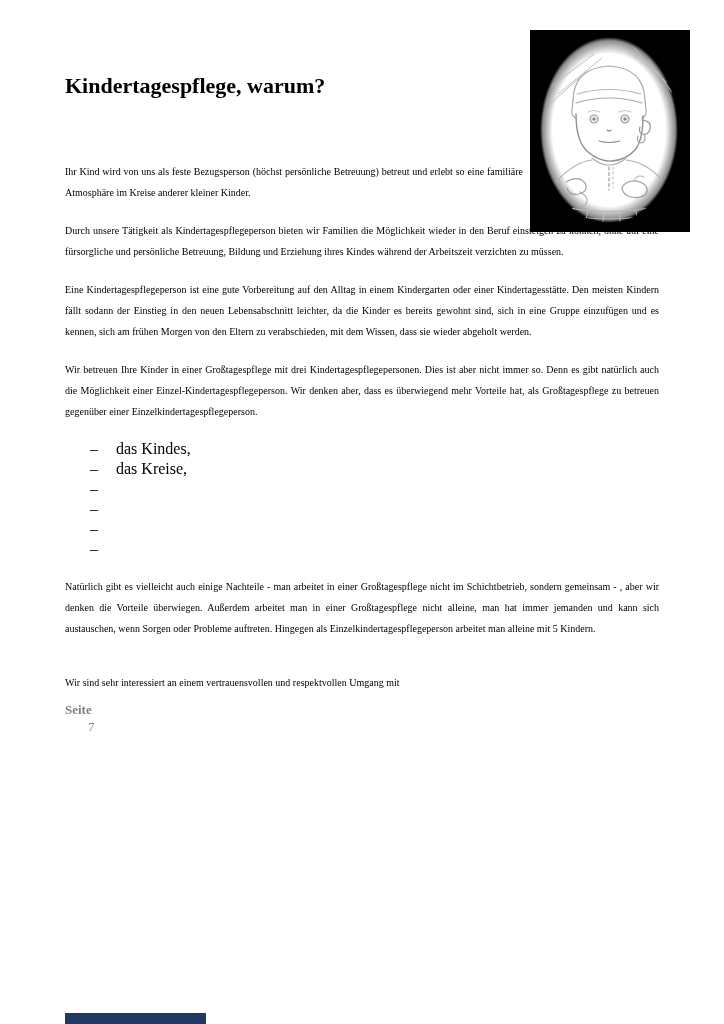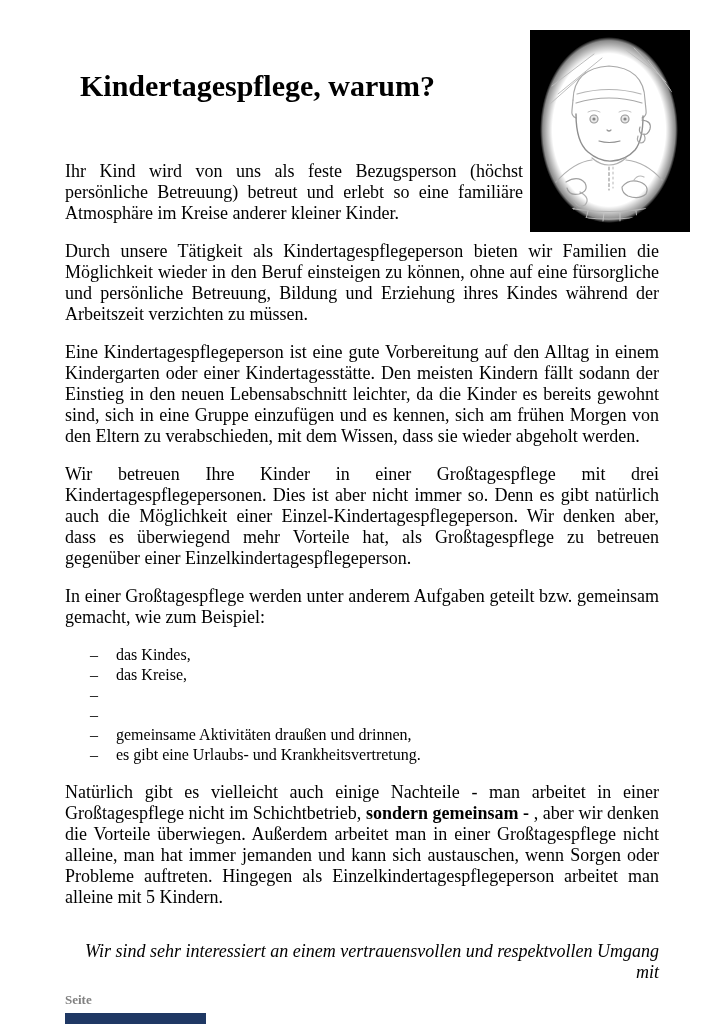--- a/index.html
+++ b/index.html
@@ -8,42 +8,42 @@
   .page {
     position: relative;
     width: 724px; height: 1024px;
     overflow: hidden;
     background: #ffffff;
     color: #000000;
     font-family: "Liberation Serif", serif;
   }
   .content { padding-left: 65px; padding-right: 65px; }
   .title {
-    font-size: 30px; line-height: 36px; font-weight: 700;
-    margin: 68px 0 0 15px;
+    font-size: 22px; line-height: 36px; font-weight: 700;
+    margin: 68px 0 0 0;
   }
   .para {
-    font-size: 18px; line-height: 21px;
+    font-size: 10px; line-height: 21px;
     text-align: justify;
     margin: 0 0 17px 0;
   }
   .intro { width: 458px; margin-top: 57px; }
   .photo {
     position: absolute; top: 30px; right: 34px;
     width: 160px; height: 202px;
   }
   .photo svg { display: block; width: 100%; height: 100%; }
   .bullets {
     margin: 0 0 17px 0; padding: 0; list-style: none;
     font-size: 16px; line-height: 20px;
   }
   .bullets li { display: flex; padding-left: 25px; }
   .bullets .dash { flex: 0 0 26px; }
-  .mixed strong { font-weight: 700; }
-  .last-para { margin-top: 33px; margin-bottom: 8px; text-align: right; font-style: italic; }
+  .mixed strong { font-weight: 400; }
+  .last-para { margin-top: 33px; margin-bottom: 8px; text-align: left; }
   .footer { margin-top: 5px; font-size: 13px; line-height: 17px; color: #808080; }
   .footer .label { font-weight: 700; }
   .footer .num { margin-left: 23px; }
   .accent-bar {
     position: absolute; left: 65px; bottom: 0;
     width: 141px; height: 11px;
     background: #1f3864;
   }
 </style>
 </head>
@@ -113,44 +113,41 @@
     <h1 class="title">Kindertagespflege, warum?</h1>
 
     <p class="para intro">Ihr Kind wird von uns als feste Bezugsperson (höchst persönliche Betreuung) betreut und erlebt so eine familiäre Atmosphäre im Kreise anderer kleiner Kinder.</p>
 
     <p class="para">Durch unsere Tätigkeit als Kindertagespflegeperson bieten wir Familien die Möglichkeit wieder in den Beruf einsteigen zu können, ohne auf eine fürsorgliche und persönliche Betreuung, Bildung und Erziehung ihres Kindes während der Arbeitszeit verzichten zu müssen.</p>
 
     <p class="para">Eine Kindertagespflegeperson ist eine gute Vorbereitung auf den Alltag in einem Kindergarten oder einer Kindertagesstätte. Den meisten Kindern fällt sodann der Einstieg in den neuen Lebensabschnitt leichter, da die Kinder es bereits gewohnt sind, sich in eine Gruppe einzufügen und es kennen, sich am frühen Morgen von den Eltern zu verabschieden, mit dem Wissen, dass sie wieder abgeholt werden.</p>
 
     <p class="para">Wir betreuen Ihre Kinder in einer Großtagespflege mit drei Kindertagespflegepersonen. Dies ist aber nicht immer so. Denn es gibt natürlich auch die Möglichkeit einer Einzel-Kindertagespflegeperson. Wir denken aber, dass es überwiegend mehr Vorteile hat, als Großtagespflege zu betreuen gegenüber einer Einzelkindertagespflegeperson.</p>
 
-    <p class="para">In einer Großtagespflege werden unter anderem Aufgaben geteilt bzw. gemeinsam gemacht, wie zum Beispiel:</p>
 
     <ul class="bullets">
       <li>
         <span class="dash">–</span>
         <span>das Kindes,</span>
       </li>
       <li>
         <span class="dash">–</span>
         <span>das Kreise,</span>
       </li>
       <li>
         <span class="dash">–</span>
       </li>
       <li>
         <span class="dash">–</span>
       </li>
       <li>
         <span class="dash">–</span>
-        <span>gemeinsame Aktivitäten draußen und drinnen,</span>
       </li>
       <li>
         <span class="dash">–</span>
-        <span>es gibt eine Urlaubs- und Krankheitsvertretung.</span>
       </li>
     </ul>
 
     <p class="para mixed"><span>Natürlich gibt es vielleicht auch einige Nachteile - man arbeitet in einer Großtagespflege nicht im Schichtbetrieb, </span><strong>sondern gemeinsam - </strong><span>, aber wir denken die Vorteile überwiegen. Außerdem arbeitet man in einer Großtagespflege nicht alleine, man hat immer jemanden und kann sich austauschen, wenn Sorgen oder Probleme auftreten. Hingegen als Einzelkindertagespflegeperson arbeitet man alleine mit 5 Kindern.</span></p>
 
     <p class="para last-para">Wir sind sehr interessiert an einem vertrauensvollen und respektvollen Umgang mit</p>
 
     <div class="footer">
       <div class="label">Seite</div>
       <div class="num">7</div>

